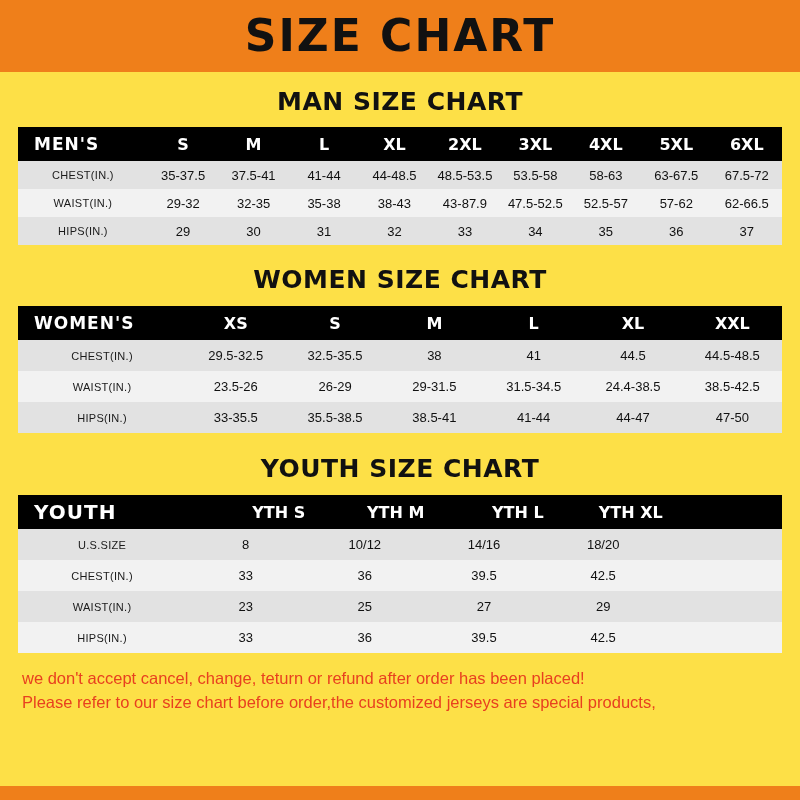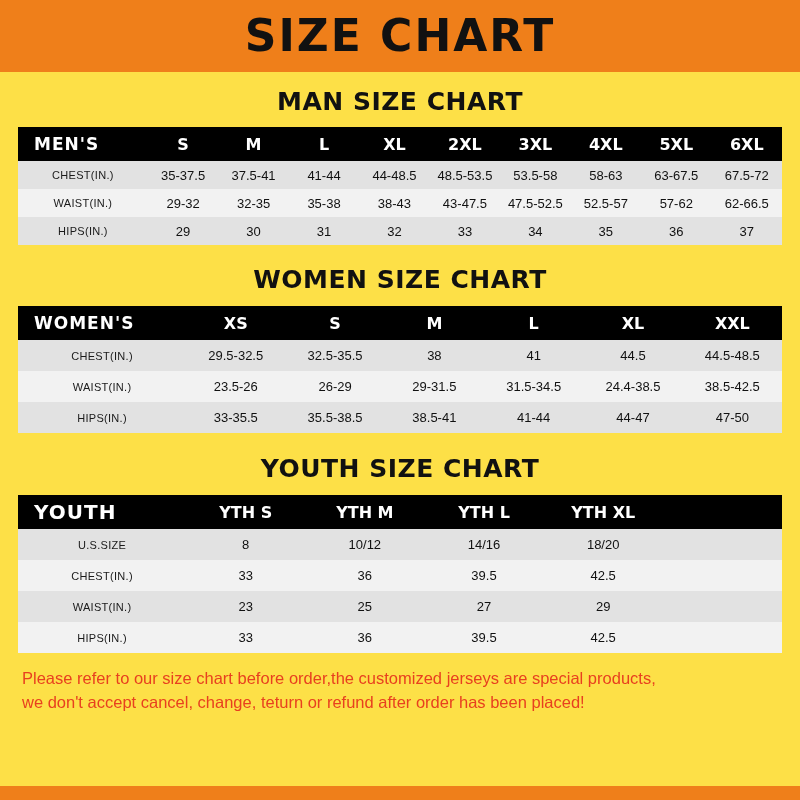--- a/index.html
+++ b/index.html
@@ -100,21 +100,21 @@
   .men-table td, .men-table th { font-size: 12.5px; }
   .men-table thead th.rowhead { font-size: 17px; }
 
   .women-table thead th.rowhead { font-size: 17px; }
   .women-table thead th { font-size: 16px; }
   .women-table td { font-size: 13.5px; }
   .women-table tbody td.rowhead { font-size: 13.5px; }
   .women-table tbody tr td { height: 31px; }
 
   .youth-table thead th.rowhead { font-size: 20px; }
-  .youth-table thead th { font-size: 16px; }
+  .youth-table thead th { font-size: 16px; text-align: right; }
   .youth-table td { font-size: 13.5px; }
   .youth-table tbody tr td { height: 31px; }
 
   
   .note {
     margin-top: 14px;
     padding: 0 4px 0 4px;
     color: #e8401f;
     font-size: 16.5px;
     line-height: 1.45;
@@ -169,21 +169,21 @@
             <td>58-63</td>
             <td>63-67.5</td>
             <td>67.5-72</td>
           </tr>
           <tr class="even">
             <td class="rowhead">WAIST(IN.)</td>
             <td>29-32</td>
             <td>32-35</td>
             <td>35-38</td>
             <td>38-43</td>
-            <td>43-47.5</td>
+            <td>43-87.9</td>
             <td>47.5-52.5</td>
             <td>52.5-57</td>
             <td>57-62</td>
             <td>62-66.5</td>
           </tr>
           <tr class="odd">
             <td class="rowhead">HIPS(IN.)</td>
             <td>29</td>
             <td>30</td>
             <td>31</td>
@@ -288,20 +288,20 @@
             <td>36</td>
             <td>39.5</td>
             <td>42.5</td>
             <td></td>
           </tr>
         </tbody>
       </table>
     </div>
 
     <div class="note">
+      <span class="line">we don't accept cancel, change, teturn or refund after order has been placed!</span>
       <span class="line">Please refer to our size chart before order,the customized jerseys are special products,</span>
-      <span class="line">we don't accept cancel, change, teturn or refund after order has been placed!</span>
     </div>
 
   </div>
 
   <div class="footer-bar"></div>
 </div>
 
 </body></html>

